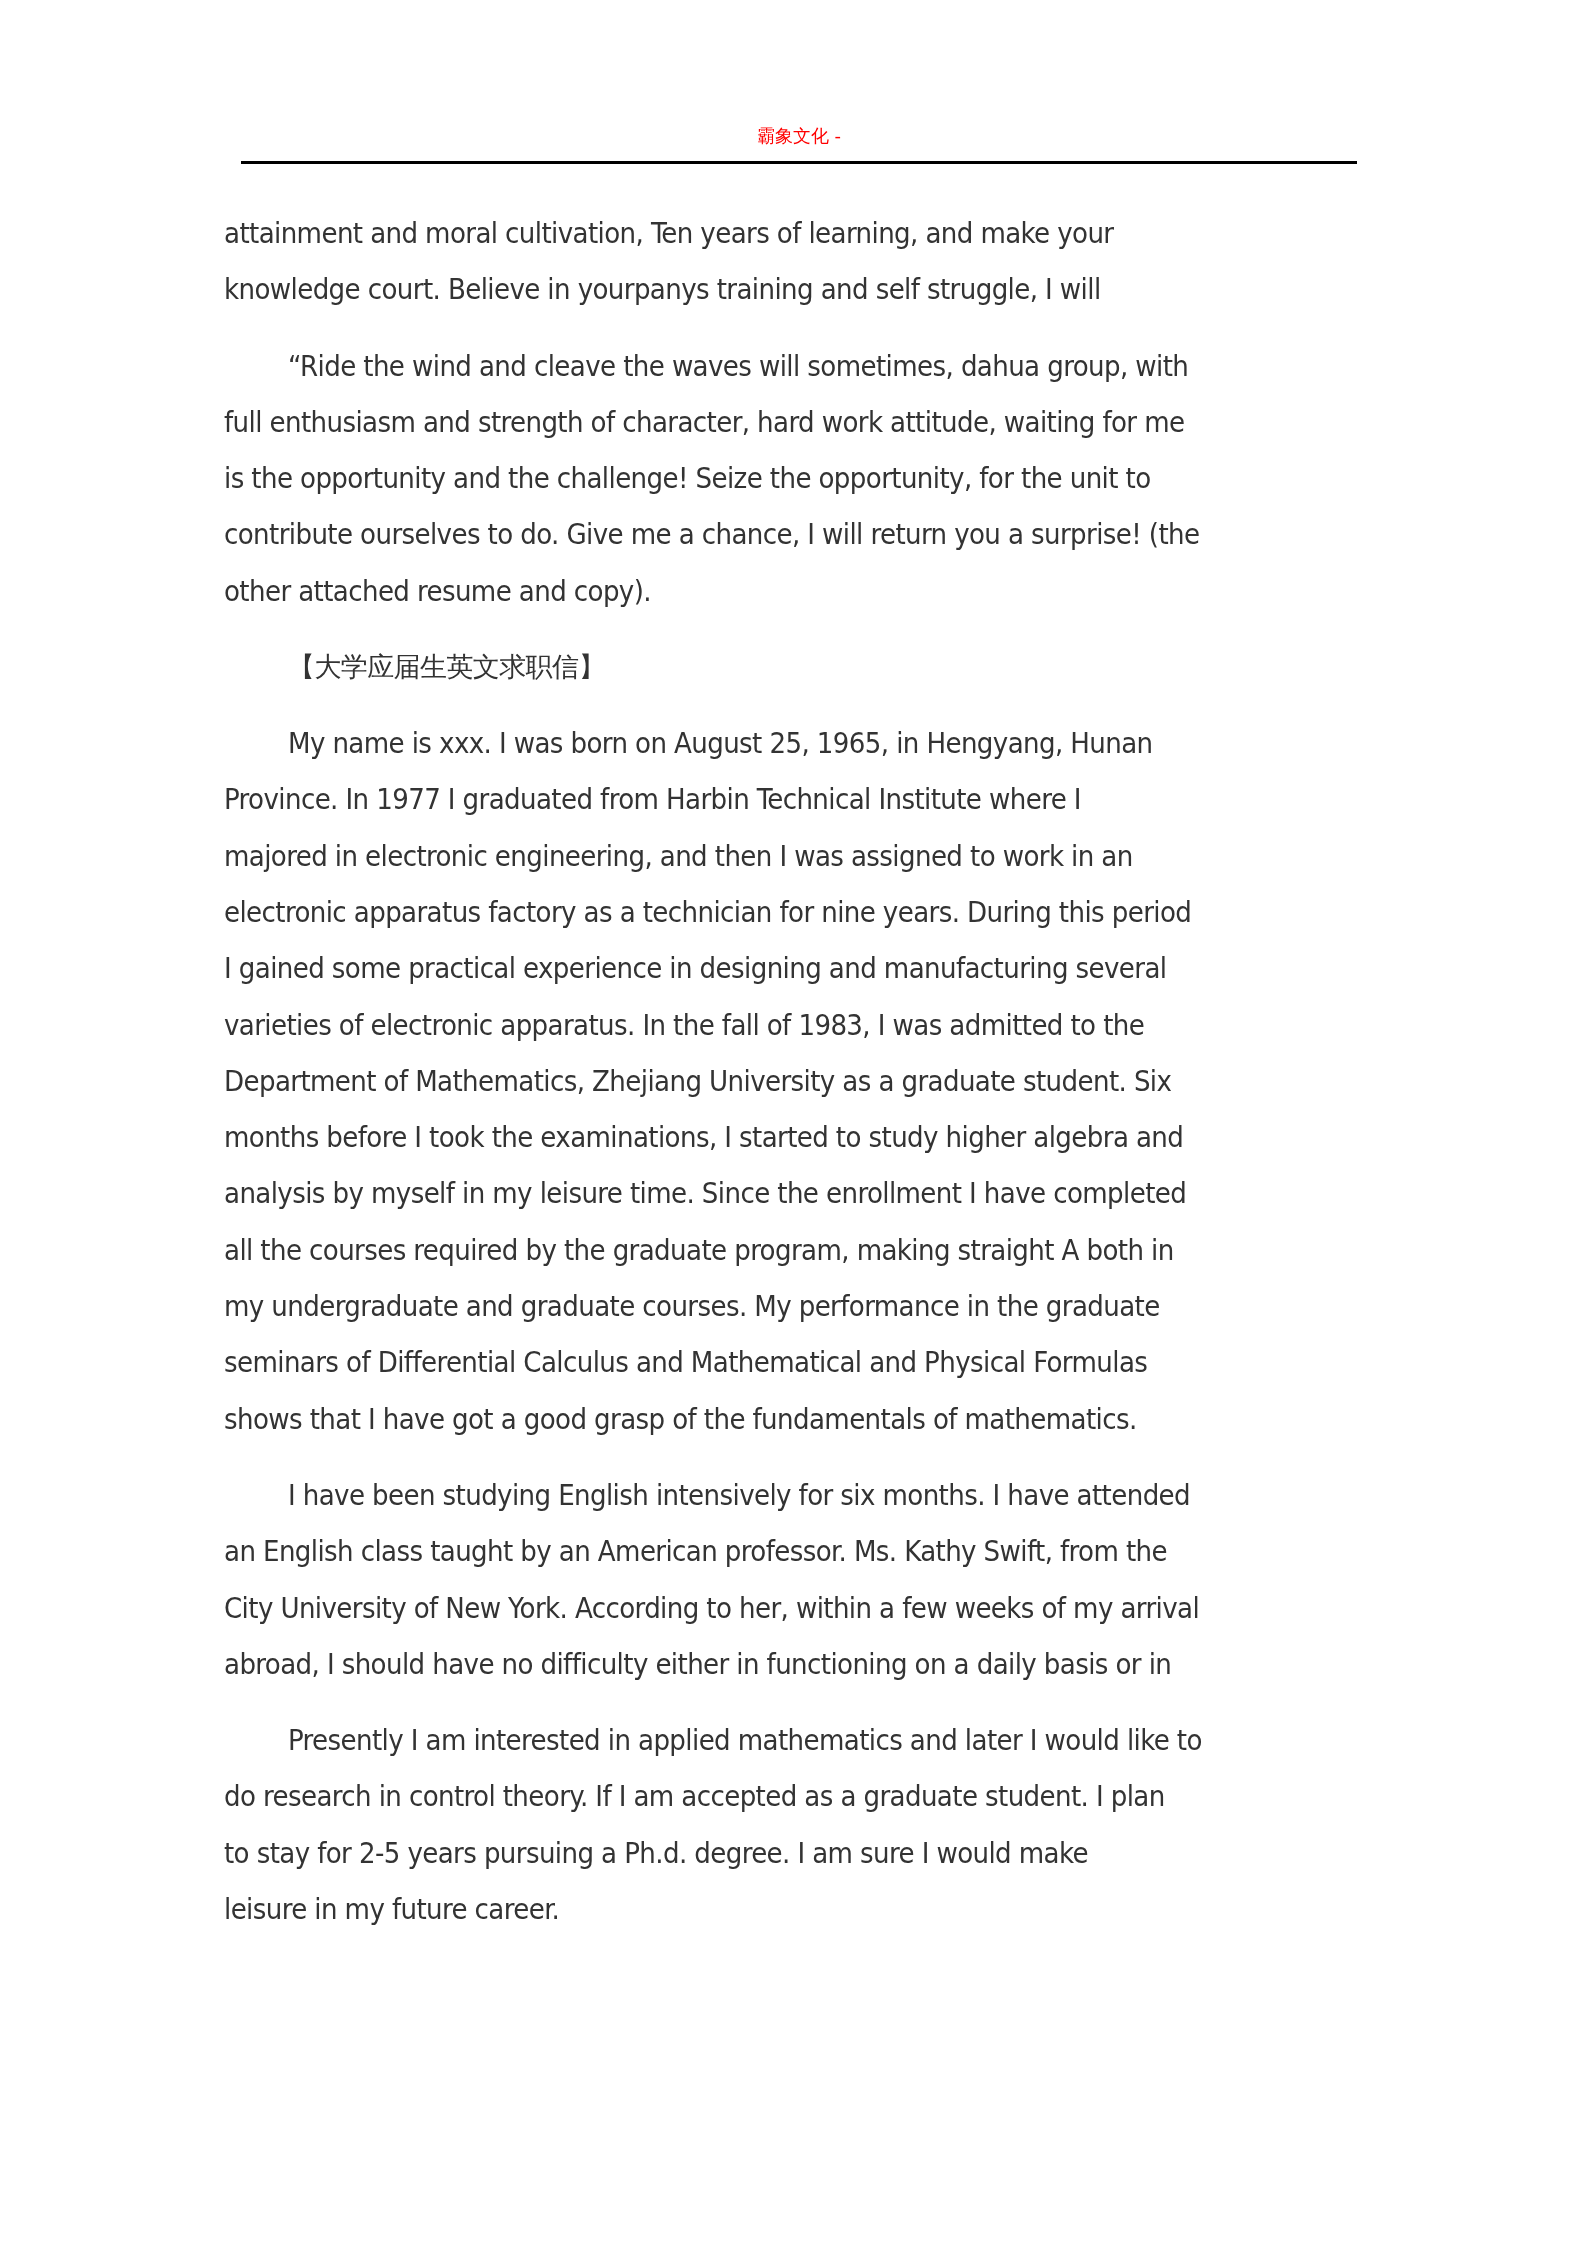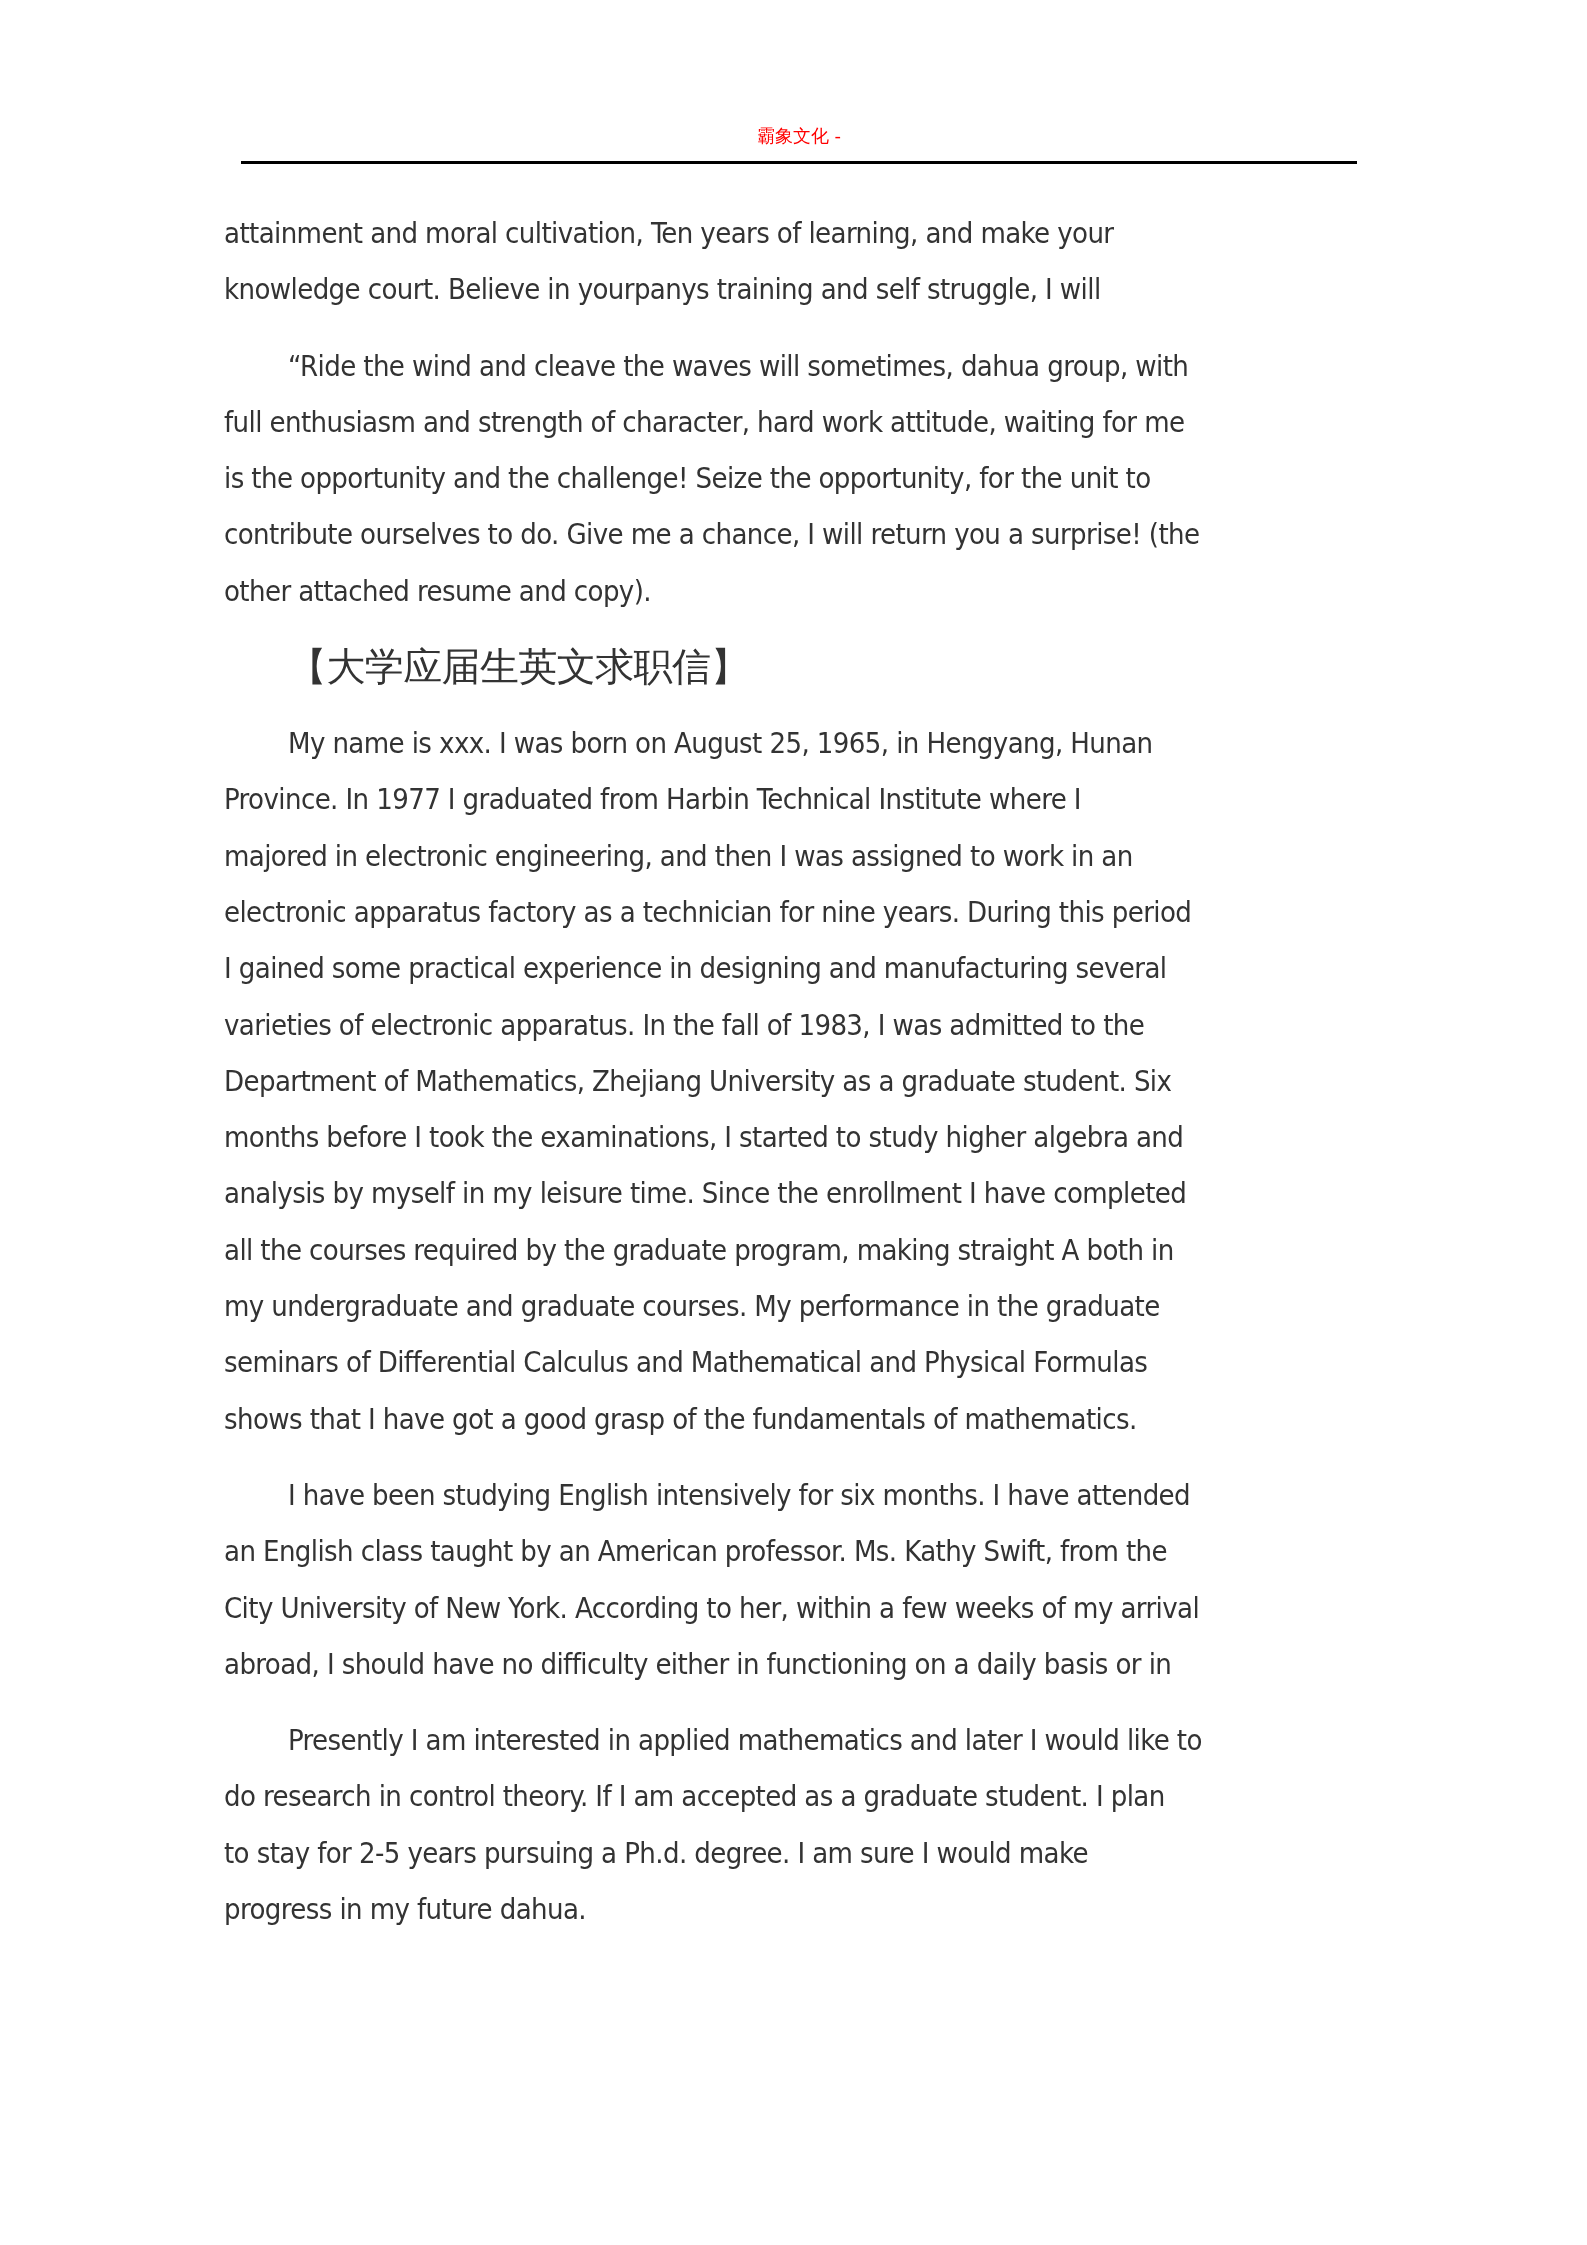--- a/index.html
+++ b/index.html
@@ -13,21 +13,21 @@
   .rule { position: absolute; left: 241px; width: 1116px; top: 161px; height: 0; border-top: 3px solid #000; }
   .body {
     position: absolute; left: 224px; width: 1116px; top: 205px;
     font-family: "DejaVu Sans Condensed", "DejaVu Sans", sans-serif;
     font-size: 29px; line-height: 56.3px; color: #333333;
     letter-spacing: -0.6px;
   }
   .para { margin: 0 0 20px 0; }
   .para .line { display: block; white-space: nowrap; }
   .indent { padding-left: 64px; }
-  .heading-cn { font-family: "DejaVu Serif", serif; font-size: 39px; color: #333; margin: 0 0 20px 0; padding-left: 64px; line-height: 56px; }
+  .heading-cn { font-family: "DejaVu Serif", serif; font-size: 27px; color: #333; margin: 0 0 20px 0; padding-left: 64px; line-height: 56px; }
 </style>
 </head>
 <body>
 
 <div class="page">
   <div class="header">霸象文化 -</div>
   <div class="rule"></div>
 
   <div class="body">
     <div class="para">
@@ -65,16 +65,16 @@
       <span class="line indent">I have been studying English intensively for six months. I have attended</span>
       <span class="line">an English class taught by an American professor. Ms. Kathy Swift, from the</span>
       <span class="line">City University of New York. According to her, within a few weeks of my arrival</span>
       <span class="line">abroad, I should have no difficulty either in functioning on a daily basis or in</span>
     </div>
 
     <div class="para">
       <span class="line indent">Presently I am interested in applied mathematics and later I would like to</span>
       <span class="line">do research in control theory. If I am accepted as a graduate student. I plan</span>
       <span class="line">to stay for 2-5 years pursuing a Ph.d. degree. I am sure I would make</span>
-      <span class="line">progress in my future dahua.</span>
+      <span class="line">leisure in my future career.</span>
     </div>
   </div>
 </div>
 
 </body></html>

